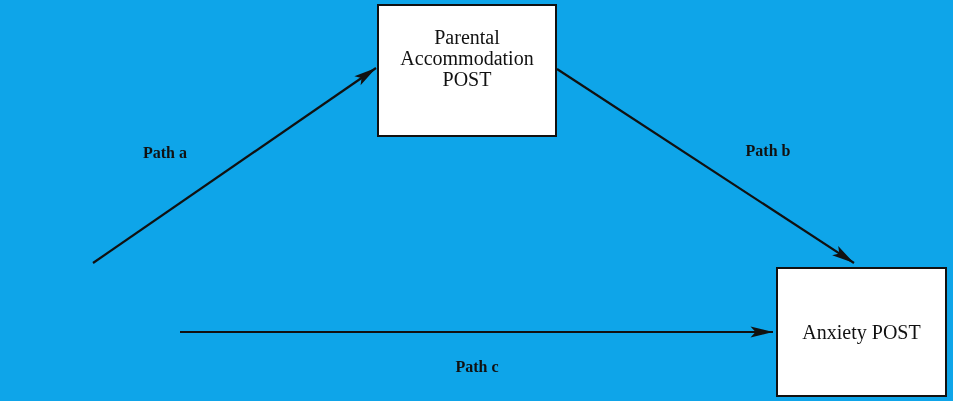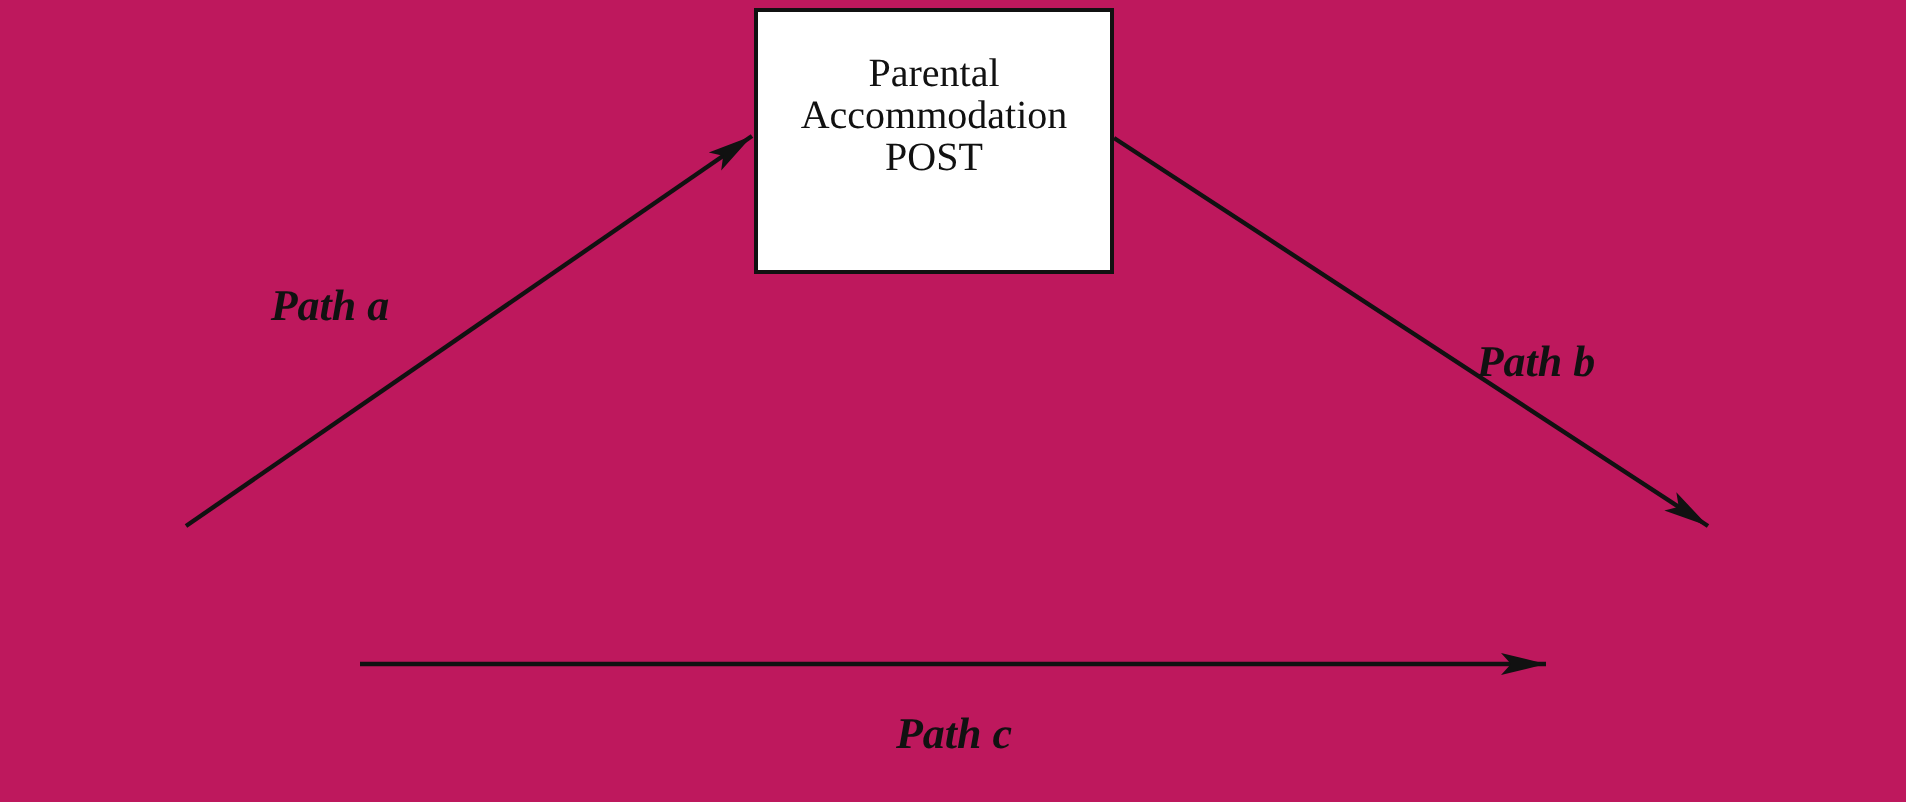--- a/index.html
+++ b/index.html
@@ -4,21 +4,21 @@
 <style>
   html, body {
     margin: 0;
     padding: 0;
     background: #ffffff;
   }
   .stage {
     position: relative;
     width: 953px;
     height: 401px;
-    background: #be185d;
+    background: #0ea5e9;
     font-family: "Liberation Serif", "DejaVu Serif", serif;
     color: #111111;
     overflow: hidden;
   }
   .arrows {
     position: absolute;
     left: 0;
     top: 0;
     width: 953px;
     height: 401px;
@@ -53,26 +53,25 @@
     left: 776px;
     top: 267px;
     width: 171px;
     height: 130px;
     padding: 0 4px;
   }
   .path-label {
     position: absolute;
     transform: translate(-50%, -50%);
     font-weight: bold;
-    font-size: 22px;
+    font-size: 16px;
     white-space: nowrap;
-    font-style: italic;
   }
   .label-a { left: 165px; top: 153px; }
-  .label-b { left: 768px; top: 151px; margin-top: 30px; }
+  .label-b { left: 768px; top: 151px; }
   .label-c { left: 477px; top: 367px; text-align: center; }
 </style>
 </head>
 <body>
 
 <div class="stage">
 
   <svg class="arrows" viewBox="0 0 953 401" xmlns="http://www.w3.org/2000/svg">
     <defs>
       <marker id="arrowhead" markerUnits="userSpaceOnUse" markerWidth="26" markerHeight="14" refX="23" refY="6" orient="auto">
@@ -82,18 +81,21 @@
     <line x1="93" y1="263" x2="376" y2="68" stroke="#111111" stroke-width="2.2" marker-end="url(#arrowhead)"></line>
     <line x1="557" y1="69" x2="854" y2="263" stroke="#111111" stroke-width="2.2" marker-end="url(#arrowhead)"></line>
     <line x1="180" y1="332" x2="773" y2="332" stroke="#111111" stroke-width="2.2" marker-end="url(#arrowhead)"></line>
   </svg>
 
   <div class="node node-mediator">
     <span>Parental Accommodation POST</span>
   </div>
 
 
+  <div class="node node-outcome">
+    <span>Anxiety POST</span>
+  </div>
 
   <div class="path-label label-a">Path a</div>
   <div class="path-label label-b">Path b</div>
   <div class="path-label label-c">Path c</div>
 
 </div>
 
 </body></html>

